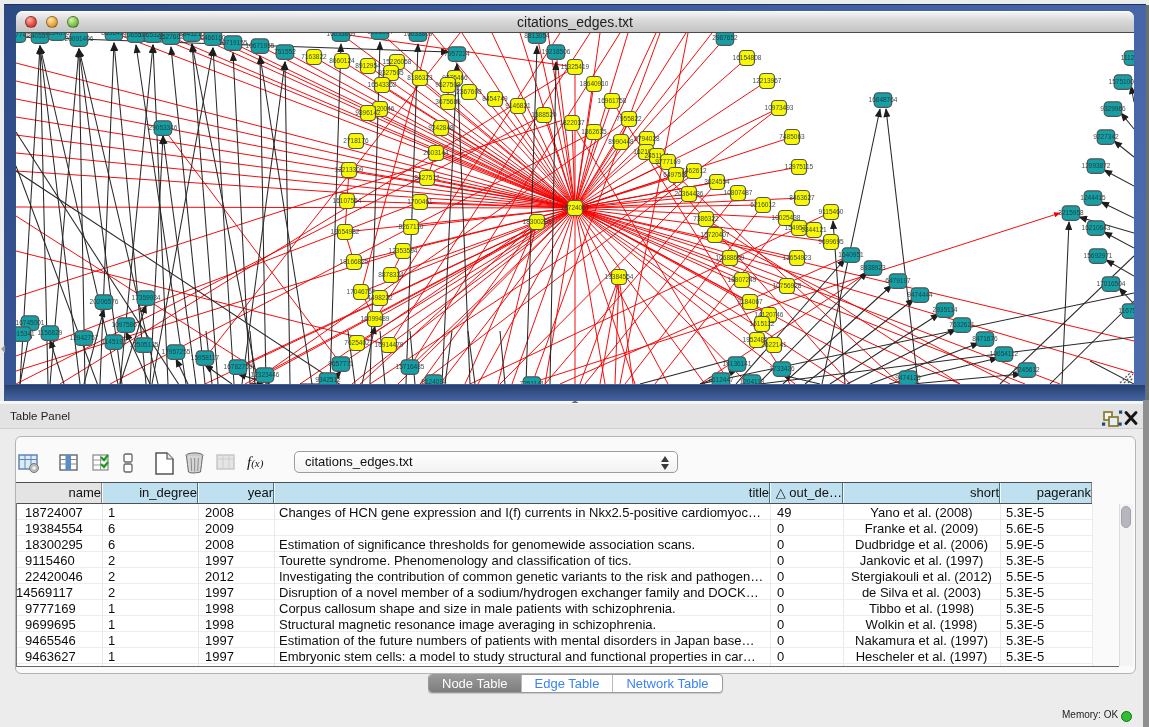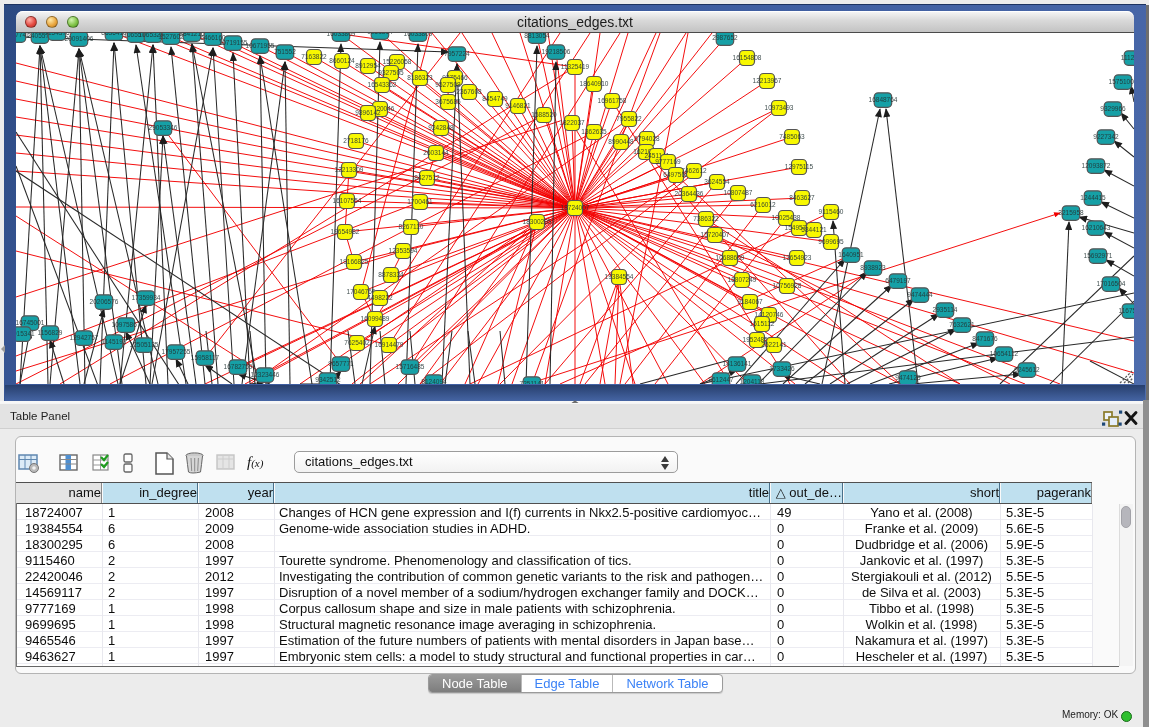--- a/index.html
+++ b/index.html
@@ -695,29 +695,29 @@
     <span style="left:189px">2008</span>
     <span style="left:263px">Changes of HCN gene expression and I(f) currents in Nkx2.5-positive cardiomyoc…</span>
     <span style="left:761px">49</span>
     <span class="ctr" style="left:827px;width:157px">Yano et al. (2008)</span>
     <span style="left:990px">5.3E-5</span>
   </div>
 <div class="row" style="top:520px">
 <span style="left:9px">19384554</span>
     <span style="left:92px">6</span>
     <span style="left:189px">2009</span>
-    <span style="left:263px">Genome-wide association studies in ADHD.</span>
     <span style="left:761px">0</span>
     <span class="ctr" style="left:827px;width:157px">Franke et al. (2009)</span>
     <span style="left:990px">5.6E-5</span>
   </div>
 <div class="row" style="top:536px">
 <span style="left:9px">18300295</span>
     <span style="left:92px">6</span>
     <span style="left:189px">2008</span>
+    <span style="left:263px">Estimation of significance thresholds for genomewide association scans.</span>
     <span style="left:761px">0</span>
     <span class="ctr" style="left:827px;width:157px">Dudbridge et al. (2006)</span>
     <span style="left:990px">5.9E-5</span>
   </div>
 <div class="row" style="top:552px">
 <span style="left:9px">9115460</span>
     <span style="left:92px">2</span>
     <span style="left:189px">1997</span>
     <span style="left:263px">Tourette syndrome. Phenomenology and classification of tics.</span>
     <span style="left:761px">0</span>
@@ -727,21 +727,21 @@
 <div class="row" style="top:568px">
 <span style="left:9px">22420046</span>
     <span style="left:92px">2</span>
     <span style="left:189px">2012</span>
     <span style="left:263px">Investigating the contribution of common genetic variants to the risk and pathogen…</span>
     <span style="left:761px">0</span>
     <span class="ctr" style="left:827px;width:157px">Stergiakouli et al. (2012)</span>
     <span style="left:990px">5.5E-5</span>
   </div>
 <div class="row" style="top:584px">
-<span style="left:9px">14569117</span>
+<span style="left:0">14569117</span>
     <span style="left:92px">2</span>
     <span style="left:189px">1997</span>
     <span style="left:263px">Disruption of a novel member of a sodium/hydrogen exchanger family and DOCK…</span>
     <span style="left:761px">0</span>
     <span class="ctr" style="left:827px;width:157px">de Silva et al. (2003)</span>
     <span style="left:990px">5.3E-5</span>
   </div>
 <div class="row" style="top:600px">
 <span style="left:9px">9777169</span>
     <span style="left:92px">1</span>

